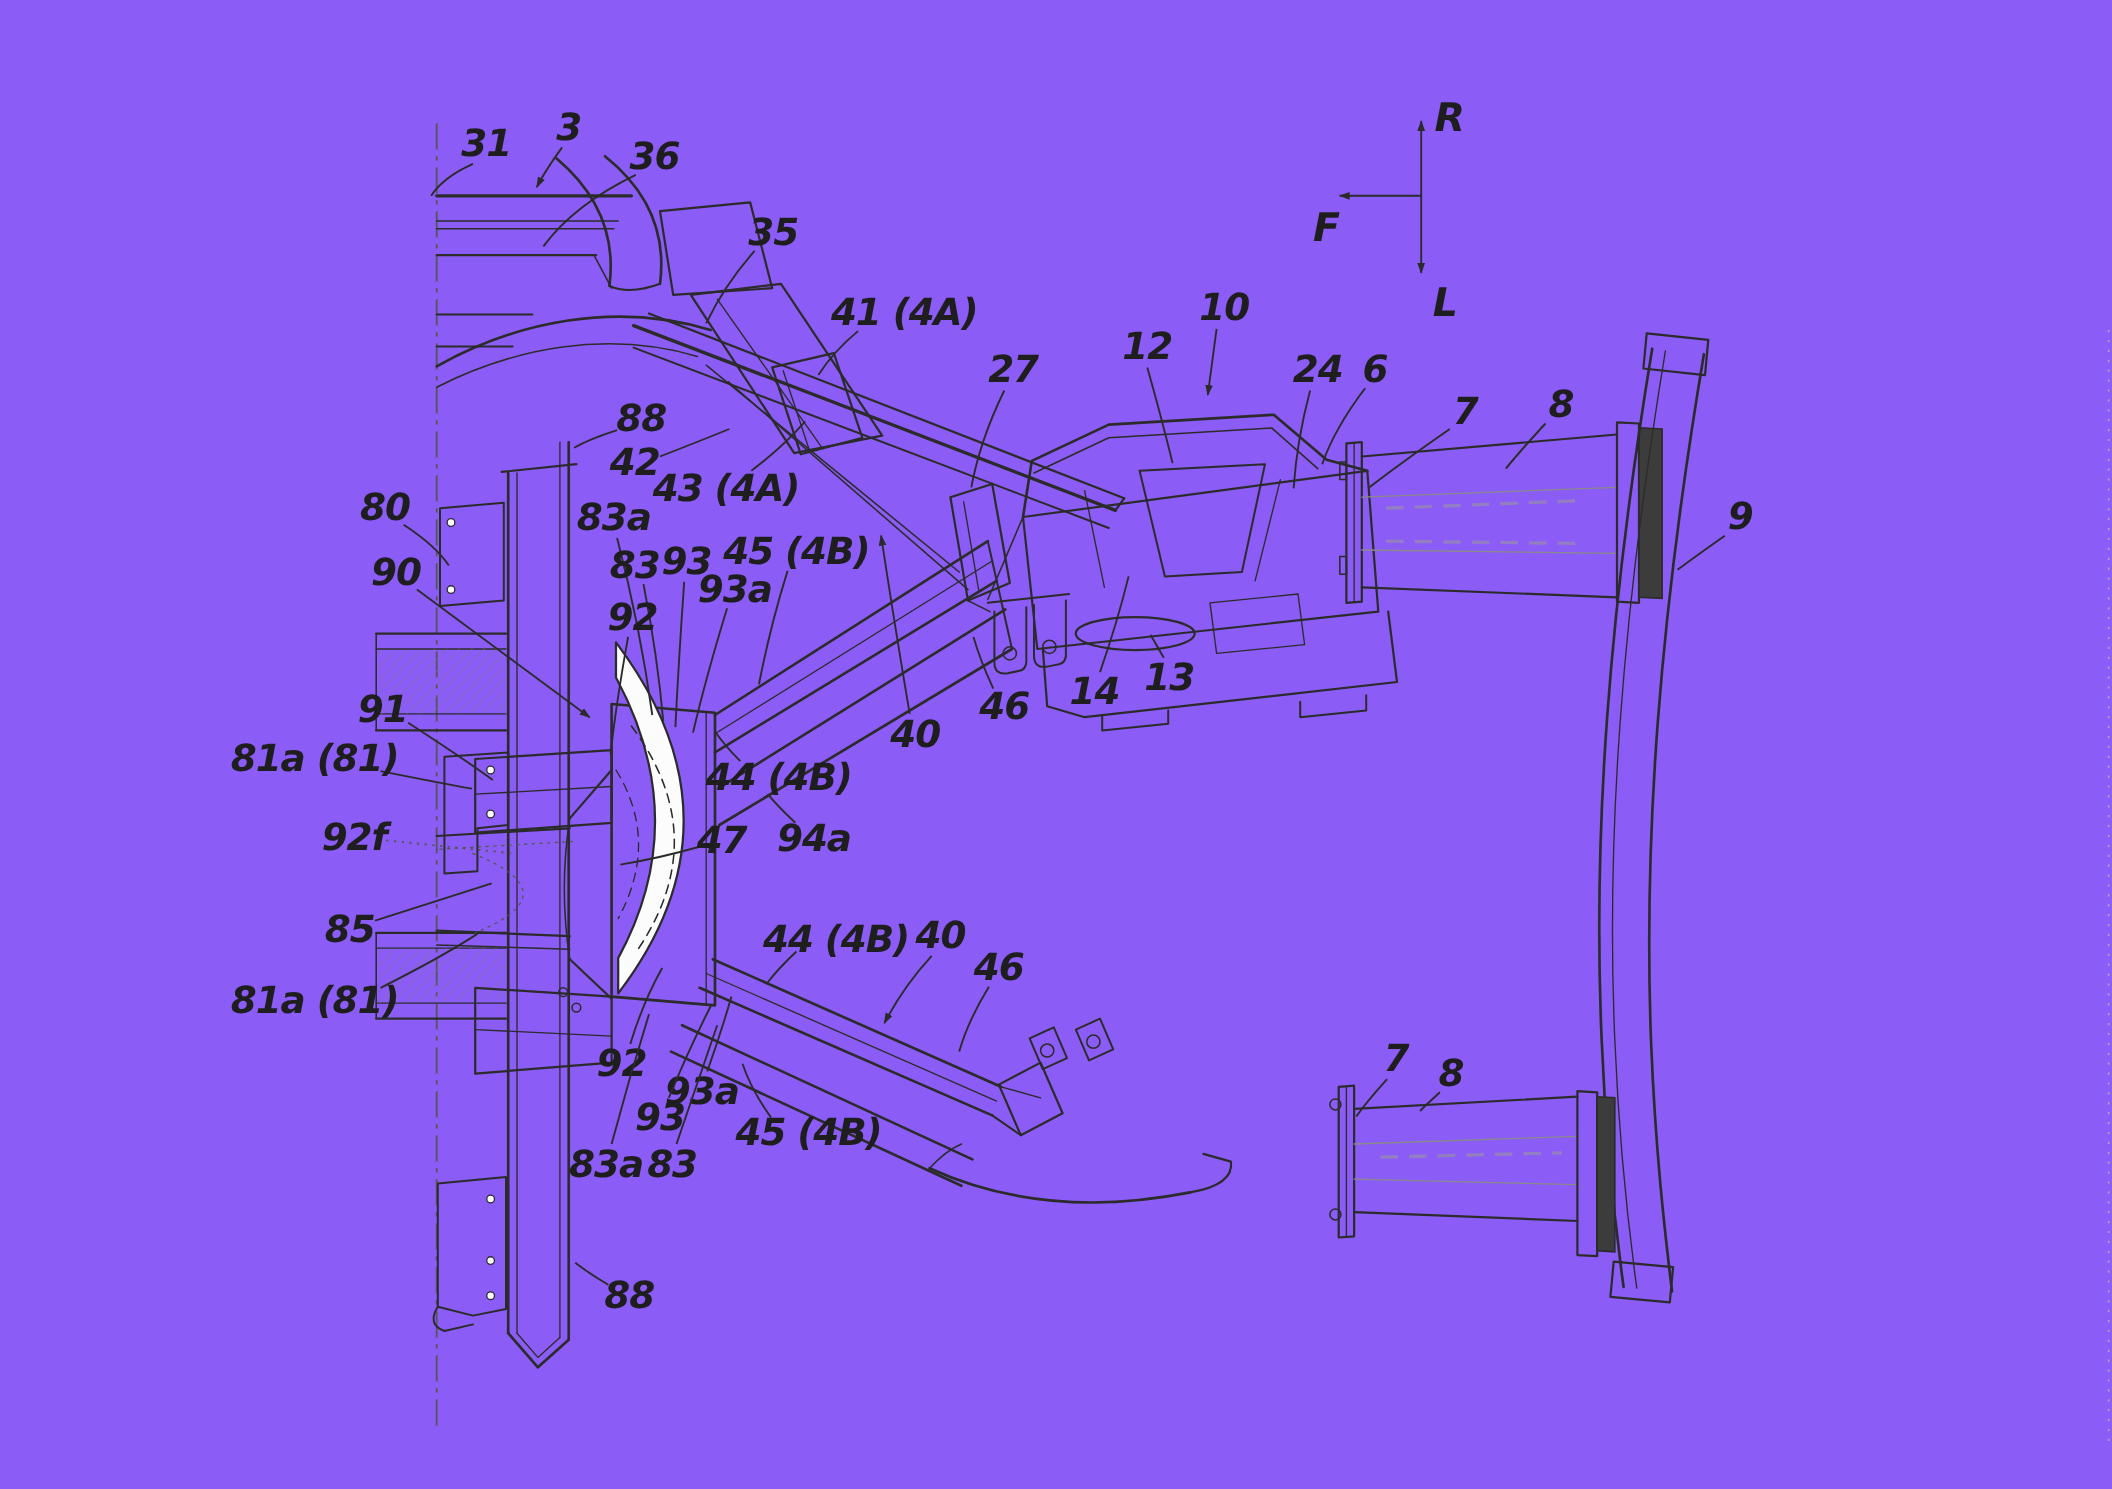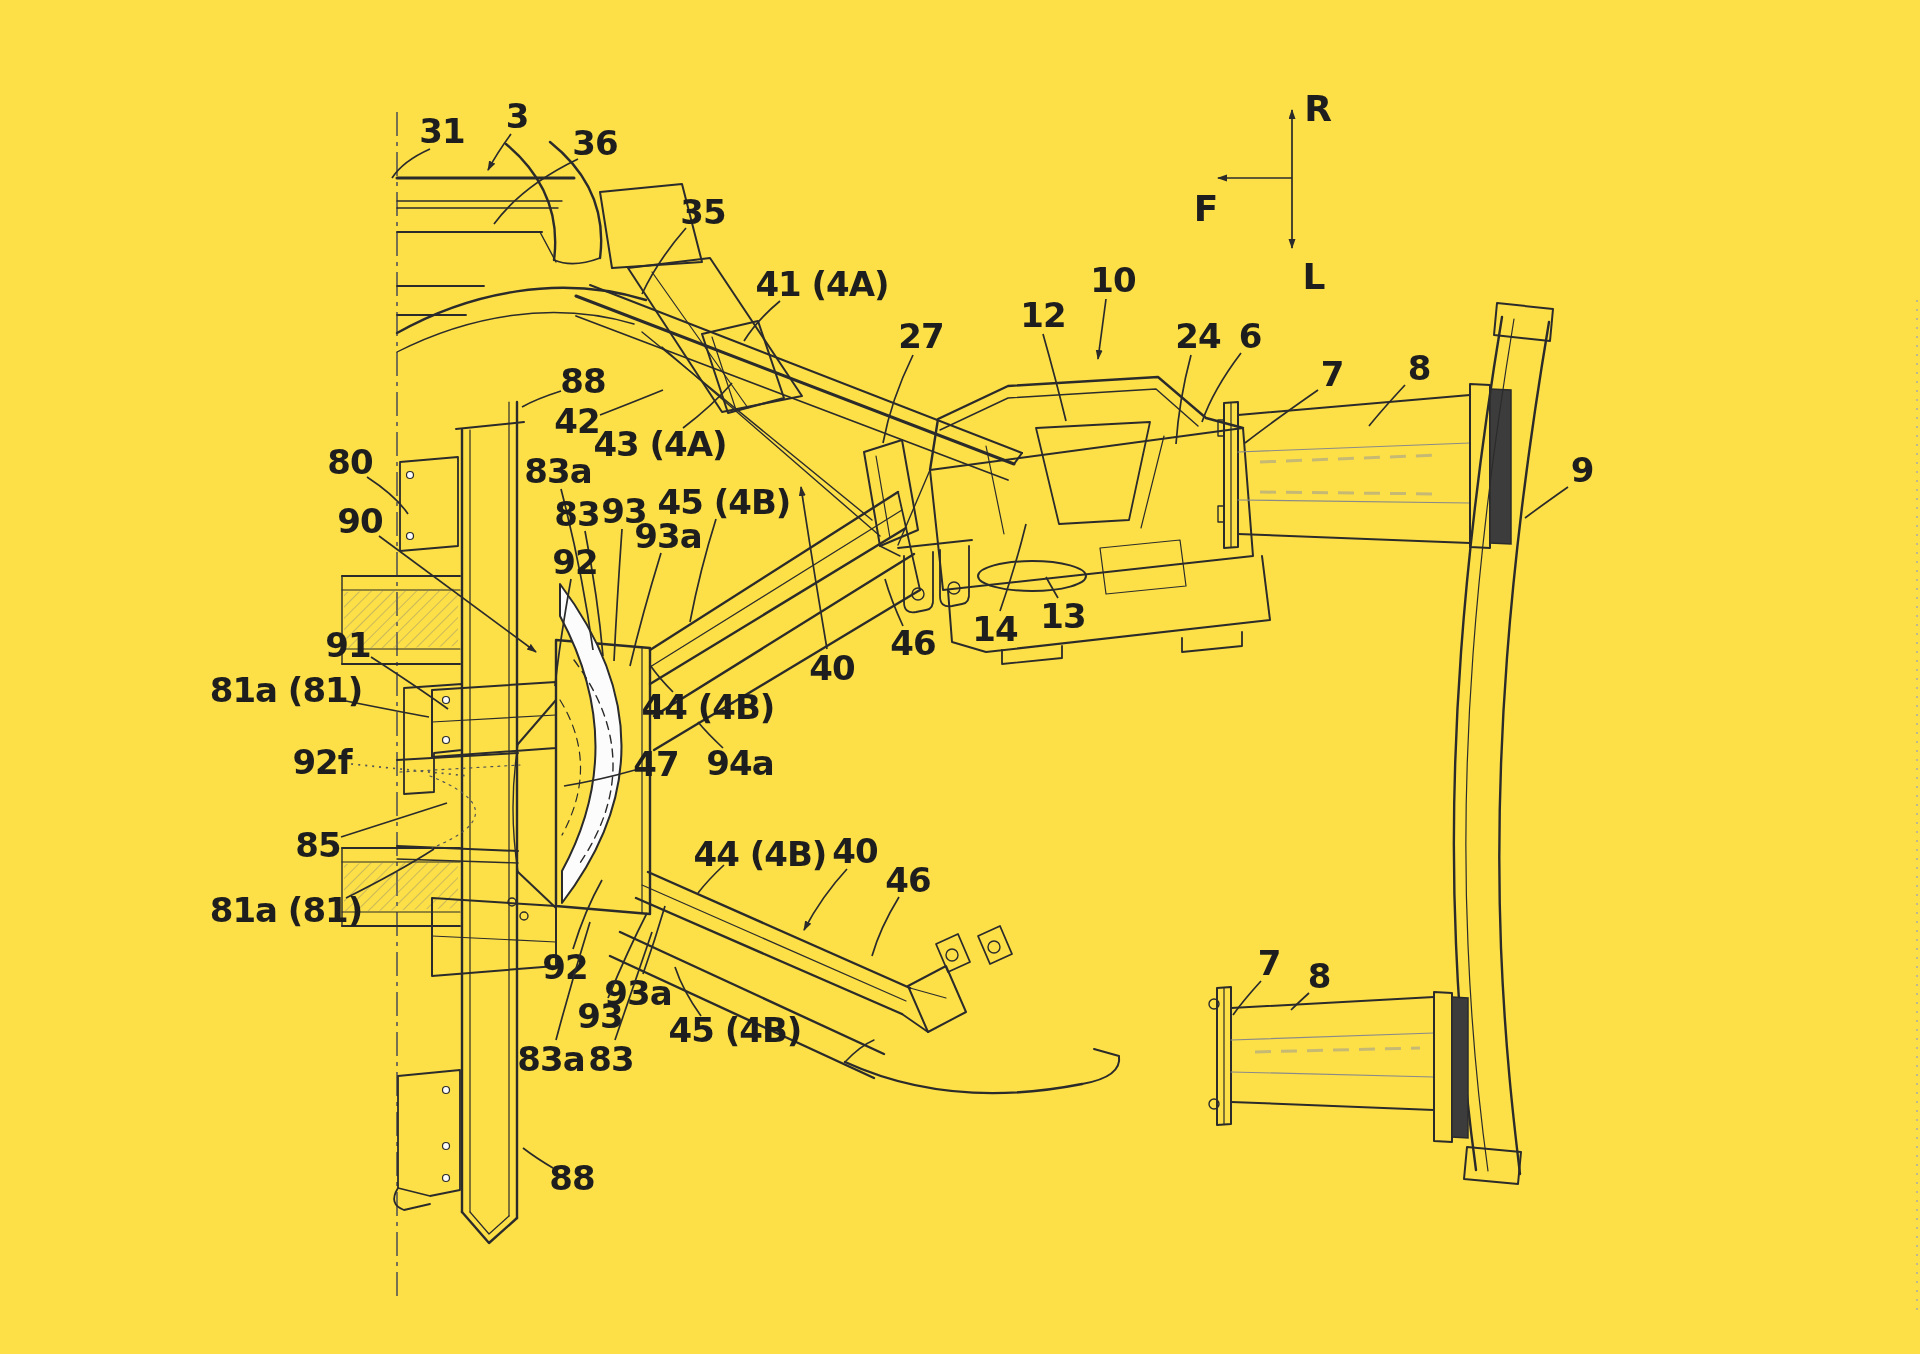--- a/index.html
+++ b/index.html
@@ -1,17 +1,17 @@
 <!DOCTYPE html>
 <html><head>
 <meta charset="utf-8">
 <style>
   html,body{margin:0;padding:0;background:#f4f4f4;}
-  .stage{position:relative;width:1920px;height:1354px;background:#fde047;overflow:hidden;
-         font-family:"DejaVu Sans",sans-serif;}
+  .stage{position:relative;width:1920px;height:1354px;background:#8b5cf6;overflow:hidden;
+         font-family:"DejaVu Sans",sans-serif;font-style:italic;}
   svg{display:block}
   .ref{font-family:"DejaVu Sans",sans-serif;font-weight:bold;font-size:34px;fill:#1e1e1e;
        text-anchor:middle;dominant-baseline:central;letter-spacing:-1px;}
   .dir{font-family:"DejaVu Sans",sans-serif;font-weight:bold;font-size:36px;fill:#1e1e1e;
        text-anchor:middle;dominant-baseline:central;}
   .leader{fill:none;stroke:#2b2b2b;stroke-width:1.7px;}
   .leader.dotted{stroke-dasharray:2 5;stroke:#555;}
   .s{fill:none;stroke:#2b2b2b;stroke-width:2.4px;stroke-linejoin:round;stroke-linecap:round;}
   .s3{stroke-width:3px}.s2{stroke-width:2px}.s18{stroke-width:1.8px}.s14{stroke-width:1.4px}
   .s12{stroke-width:1.2px}

